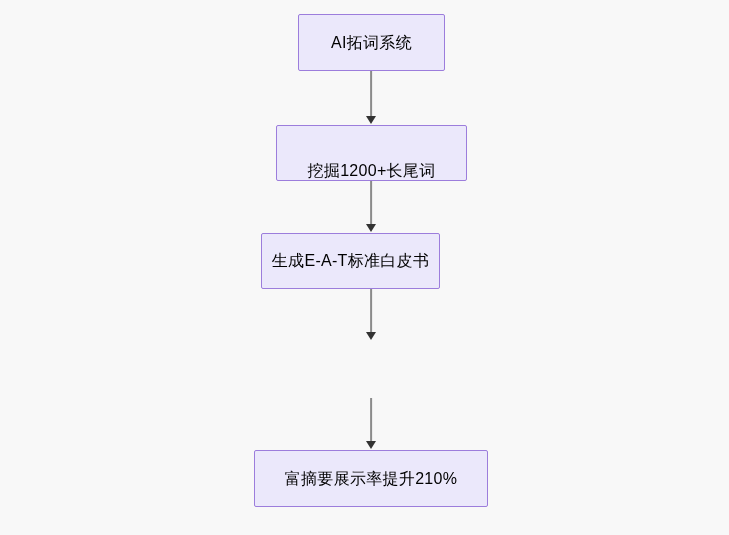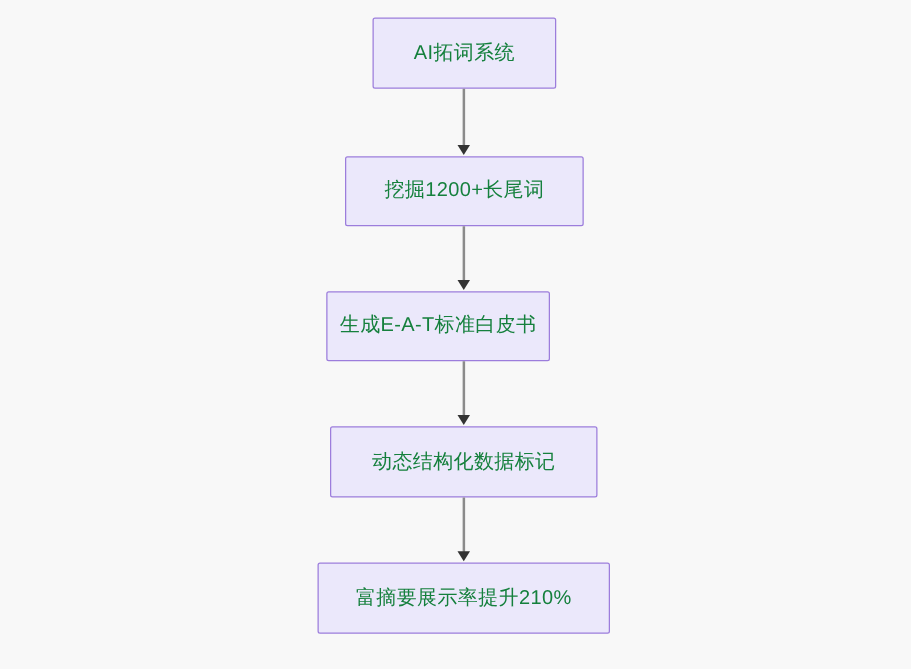--- a/index.html
+++ b/index.html
@@ -20,21 +20,21 @@
   }
   .node {
     position: absolute;
     box-sizing: border-box;
     background: #ebe8fb;
     border: 1.6px solid #9c7ddc;
     border-radius: 2px;
     display: flex;
     align-items: center;
     justify-content: center;
-    color: #15803d;
+    color: #000000;
     font-size: 16px;
     line-height: 1.2;
     letter-spacing: 0.3px;
     white-space: nowrap;
     -webkit-font-smoothing: antialiased;
   }
   .node-label {
     display: block;
     padding: 0 12px;
   }
@@ -59,37 +59,34 @@
 
 <div id="flowchart">
 
   <div class="node" style="left:298px; top:14px; width:147px; height:57px;">
     <span class="node-label">AI拓词系统</span>
   </div>
 
   <div class="edge" style="left:371px; top:71px; height:46px;"></div>
   <div class="arrowhead" style="left:371px; top:116px;"></div>
 
-  <div class="node" style="left:276px; top:125px; width:191px; height:56px;">
+  <div class="node" style="left:276px; top:125px; width:191px; height:56px;align-items:flex-end;">
     <span class="node-label">挖掘1200+长尾词</span>
   </div>
 
   <div class="edge" style="left:371px; top:181px; height:44px;"></div>
   <div class="arrowhead" style="left:371px; top:224px;"></div>
 
   <div class="node" style="left:261px; top:233px; width:179px; height:56px;">
     <span class="node-label">生成E-A-T标准白皮书</span>
   </div>
 
   <div class="edge" style="left:371px; top:289px; height:44px;"></div>
   <div class="arrowhead" style="left:371px; top:332px;"></div>
 
-  <div class="node" style="left:264px; top:341px; width:214px; height:57px;">
-    <span class="node-label">动态结构化数据标记</span>
-  </div>
 
   <div class="edge" style="left:371px; top:398px; height:44px;"></div>
   <div class="arrowhead" style="left:371px; top:441px;"></div>
 
   <div class="node" style="left:254px; top:450px; width:234px; height:57px;">
     <span class="node-label">富摘要展示率提升210%</span>
   </div>
 
 </div>
 

